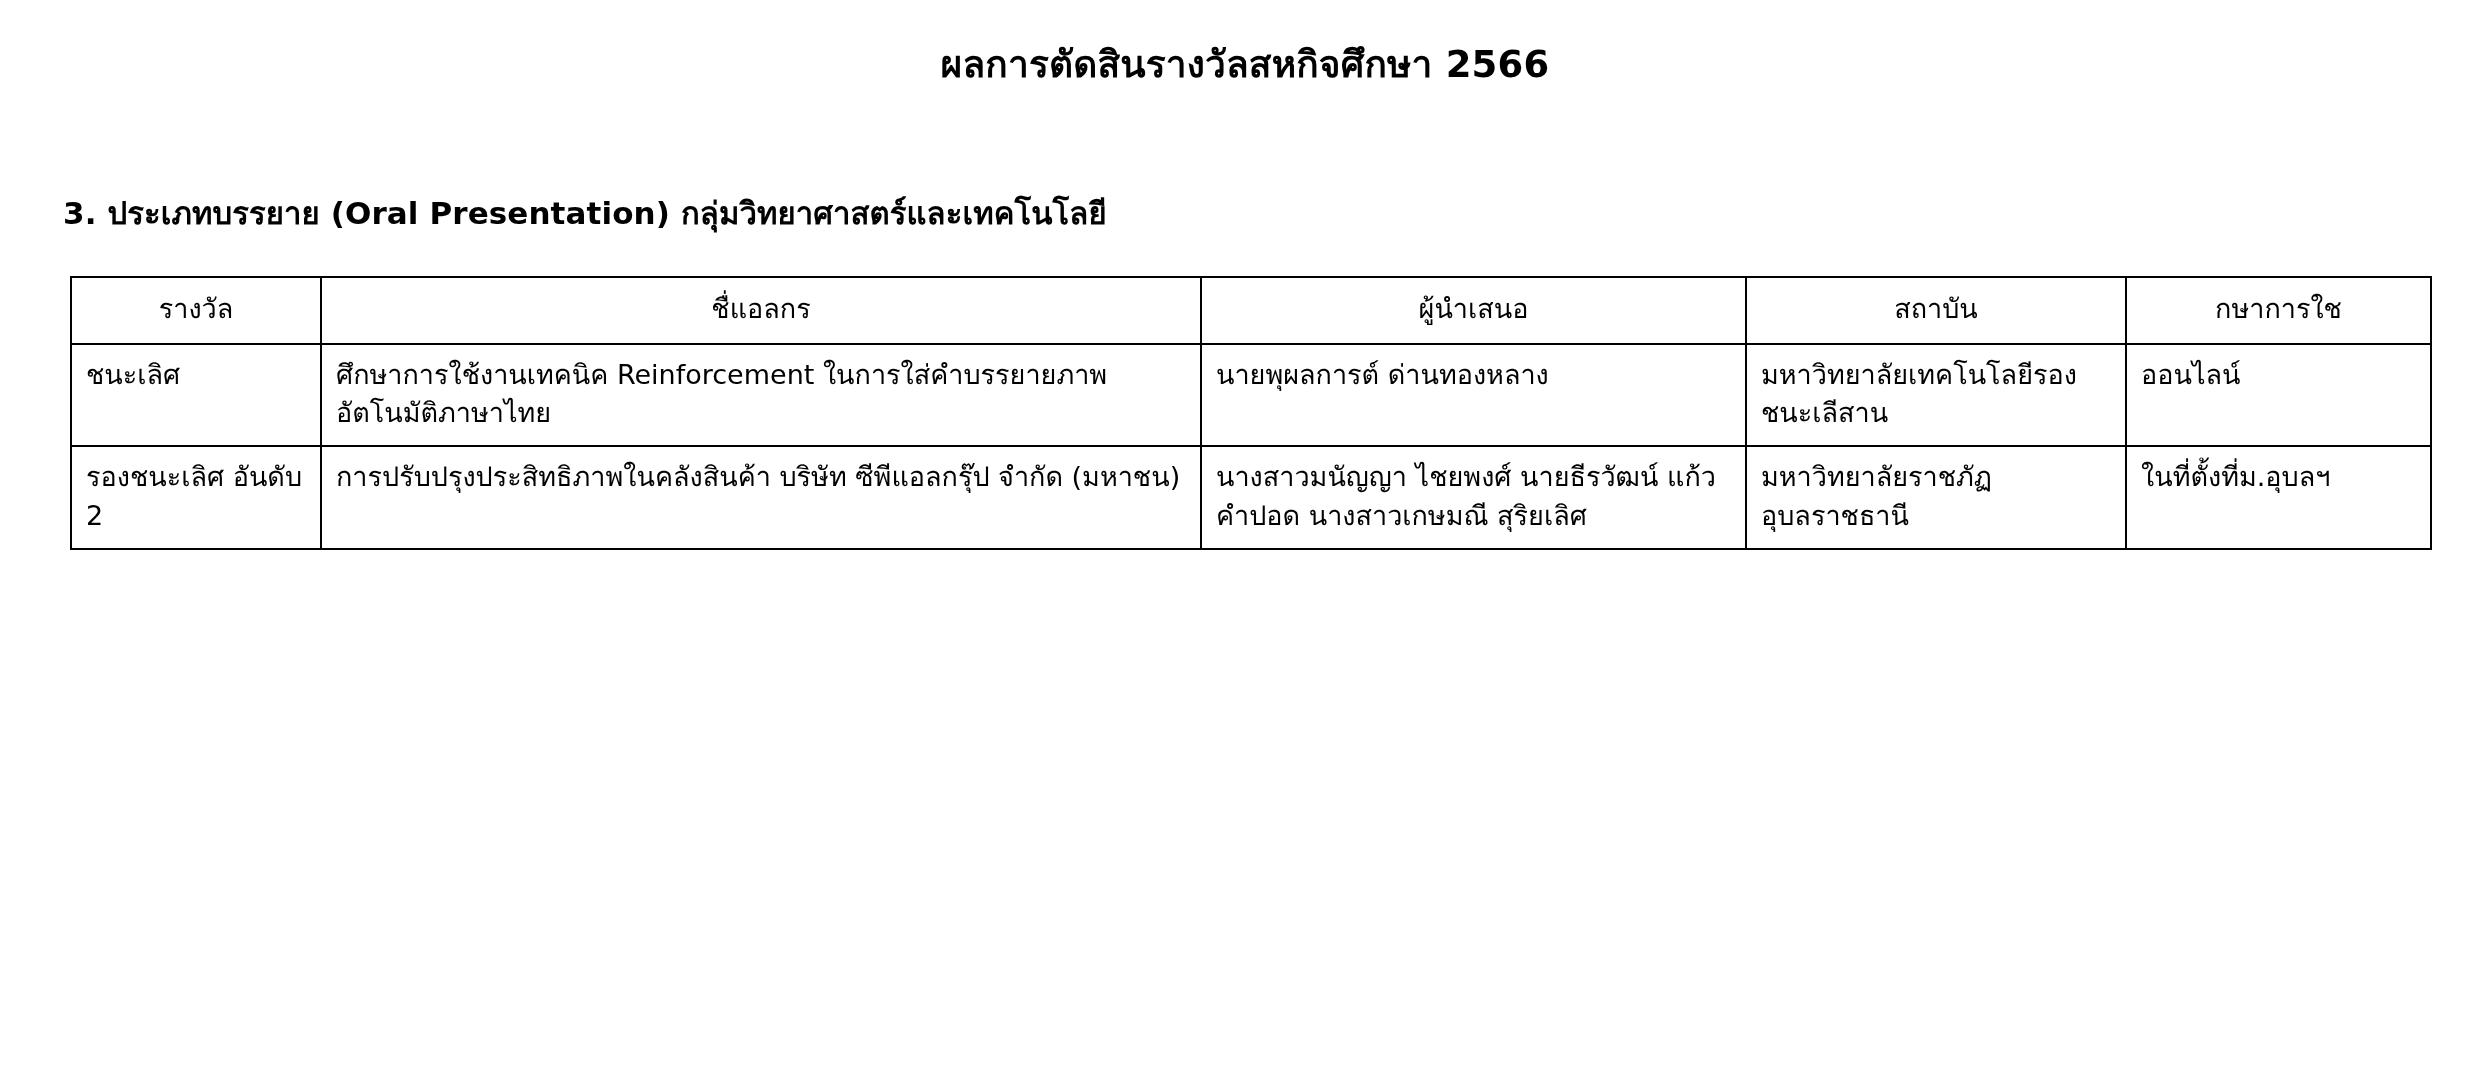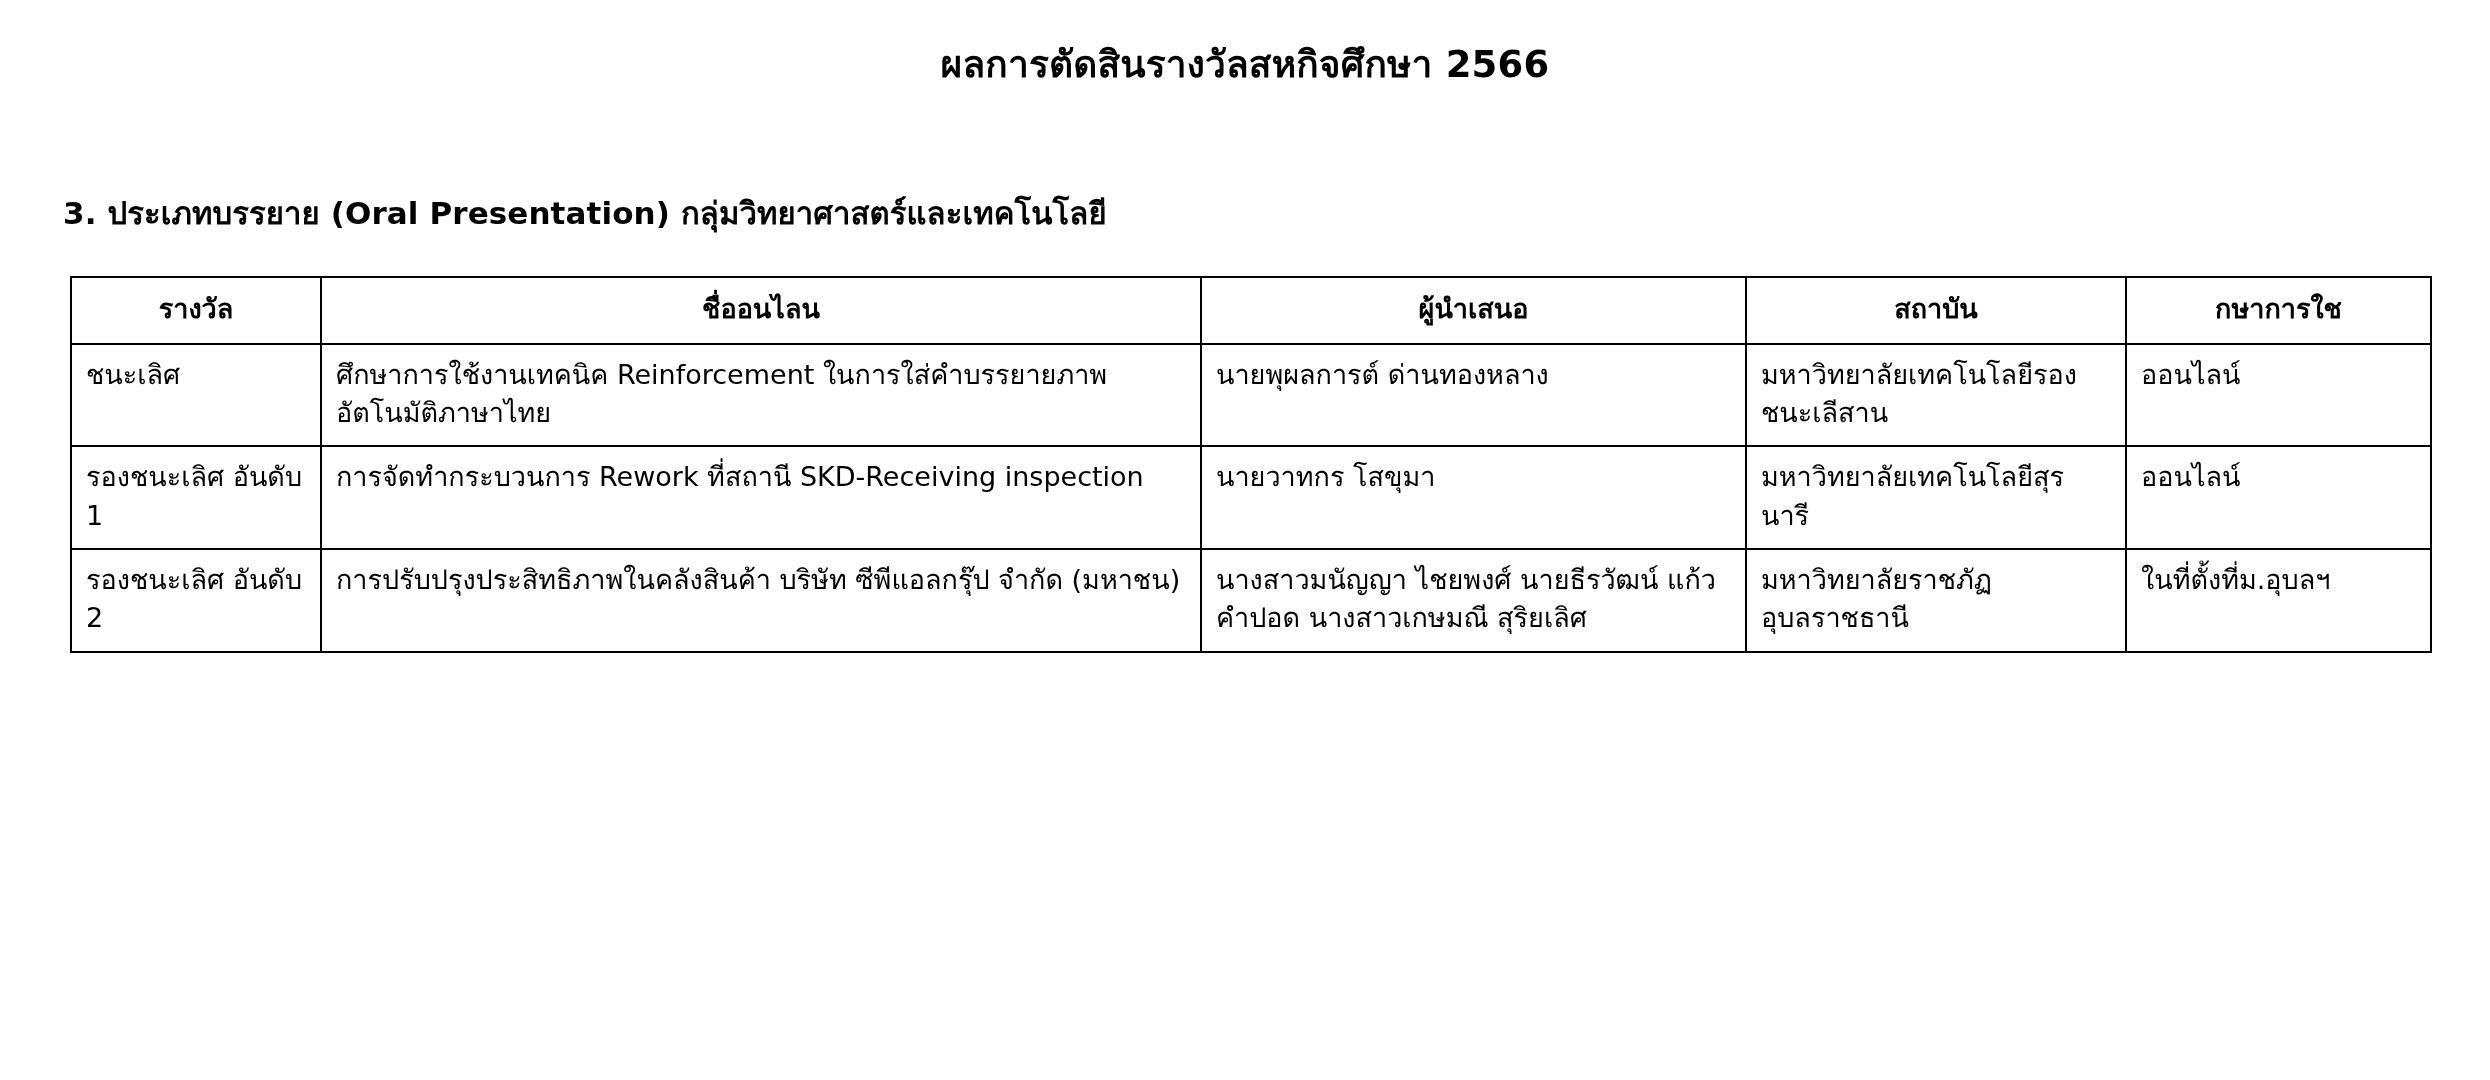--- a/index.html
+++ b/index.html
@@ -49,21 +49,21 @@
   table.results th,
   table.results td {
     border: 2px solid #000000;
     vertical-align: top;
     padding: 11px 14px 13px 14px;
     font-size: 27px;
     line-height: 1.42;
   }
   table.results th {
     text-align: center;
-    font-weight: bold;
+    font-weight: normal;
     padding-top: 12px;
     padding-bottom: 14px;
   }
   col.c-award   { width: 250px; }
   col.c-title   { width: 880px; }
   col.c-present { width: 545px; }
   col.c-inst    { width: 380px; }
   col.c-mode    { width: 305px; }
   td.cell-award,
   td.cell-title,
@@ -89,39 +89,32 @@
       <colgroup>
         <col class="c-award">
         <col class="c-title">
         <col class="c-present">
         <col class="c-inst">
         <col class="c-mode">
       </colgroup>
       <thead>
         <tr>
           <th>รางวัล</th>
-          <th>ชื่ออนไลน</th>
+          <th>ชื่แอลกร</th>
           <th>ผู้นำเสนอ</th>
           <th>สถาบัน</th>
           <th>กษาการใช</th>
         </tr>
       </thead>
       <tbody>
         <tr>
           <td class="cell-award">ชนะเลิศ</td>
           <td class="cell-title">ศึกษาการใช้งานเทคนิค Reinforcement ในการใส่คำบรรยายภาพอัตโนมัติภาษาไทย</td>
           <td class="cell-presenter">นายพุผลการต์ ด่านทองหลาง</td>
           <td class="cell-institute">มหาวิทยาลัยเทคโนโลยีรองชนะเลีสาน</td>
-          <td class="cell-mode">ออนไลน์</td>
-        </tr>
-        <tr>
-          <td class="cell-award">รองชนะเลิศ อันดับ 1</td>
-          <td class="cell-title">การจัดทำกระบวนการ Rework ที่สถานี SKD-Receiving inspection</td>
-          <td class="cell-presenter">นายวาทกร โสขุมา</td>
-          <td class="cell-institute">มหาวิทยาลัยเทคโนโลยีสุรนารี</td>
           <td class="cell-mode">ออนไลน์</td>
         </tr>
         <tr>
           <td class="cell-award">รองชนะเลิศ อันดับ 2</td>
           <td class="cell-title">การปรับปรุงประสิทธิภาพในคลังสินค้า บริษัท ซีพีแอลกรุ๊ป จำกัด (มหาชน)</td>
           <td class="cell-presenter">นางสาวมนัญญา ไชยพงศ์ นายธีรวัฒน์ แก้วคำปอด นางสาวเกษมณี สุริยเลิศ</td>
           <td class="cell-institute">มหาวิทยาลัยราชภัฏอุบลราชธานี</td>
           <td class="cell-mode">ในที่ตั้งที่ม.อุบลฯ</td>
         </tr>
       </tbody>

